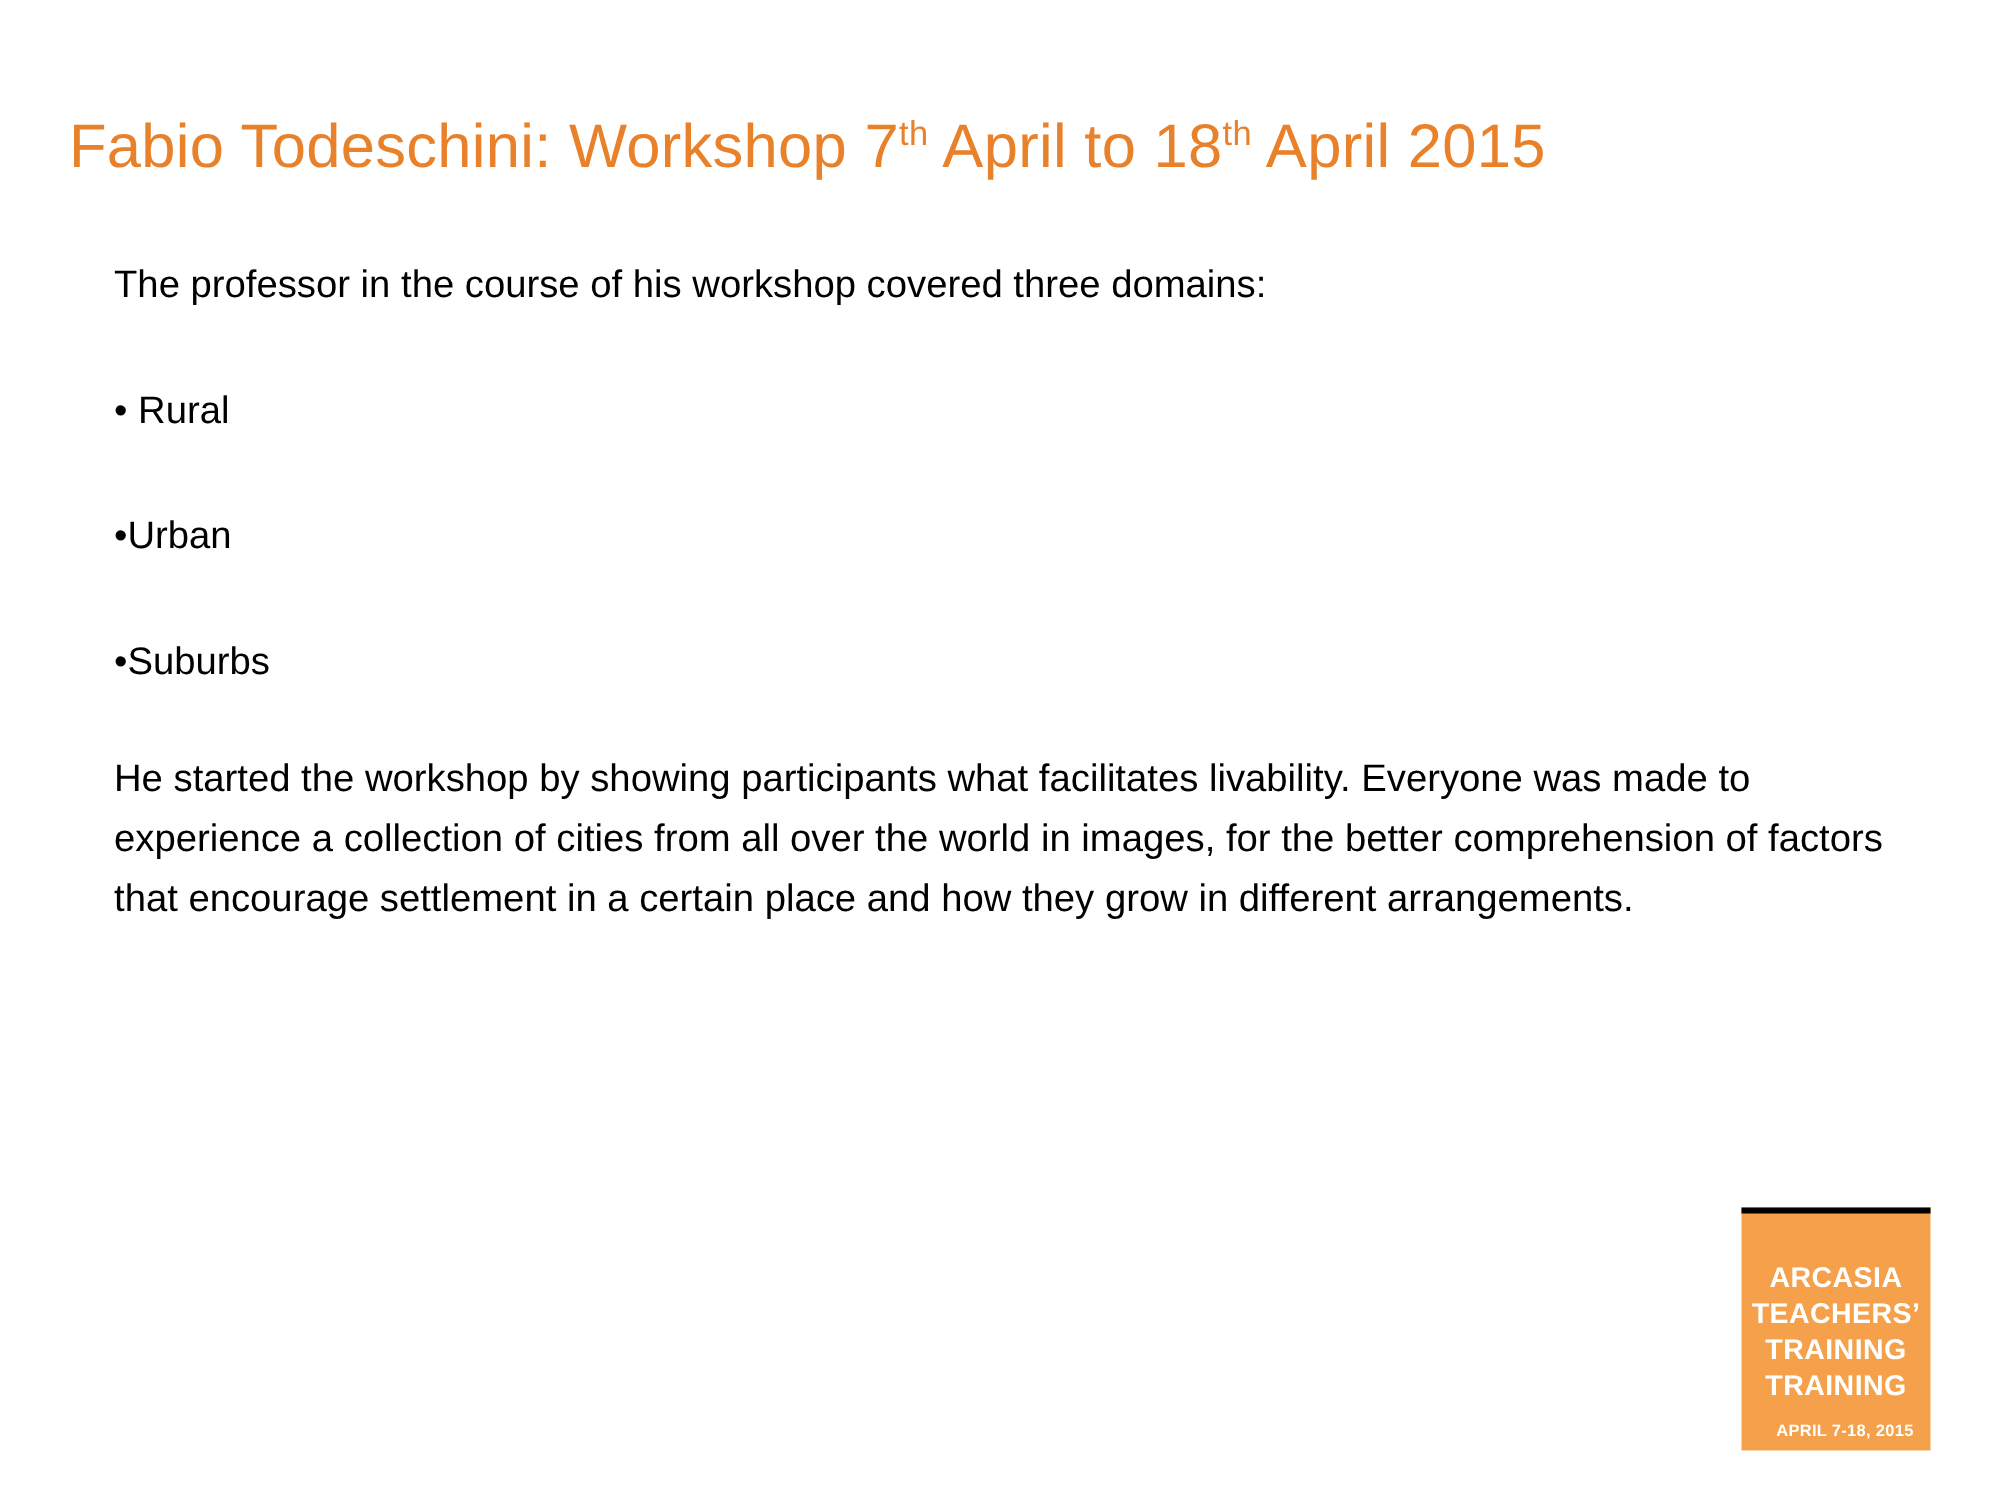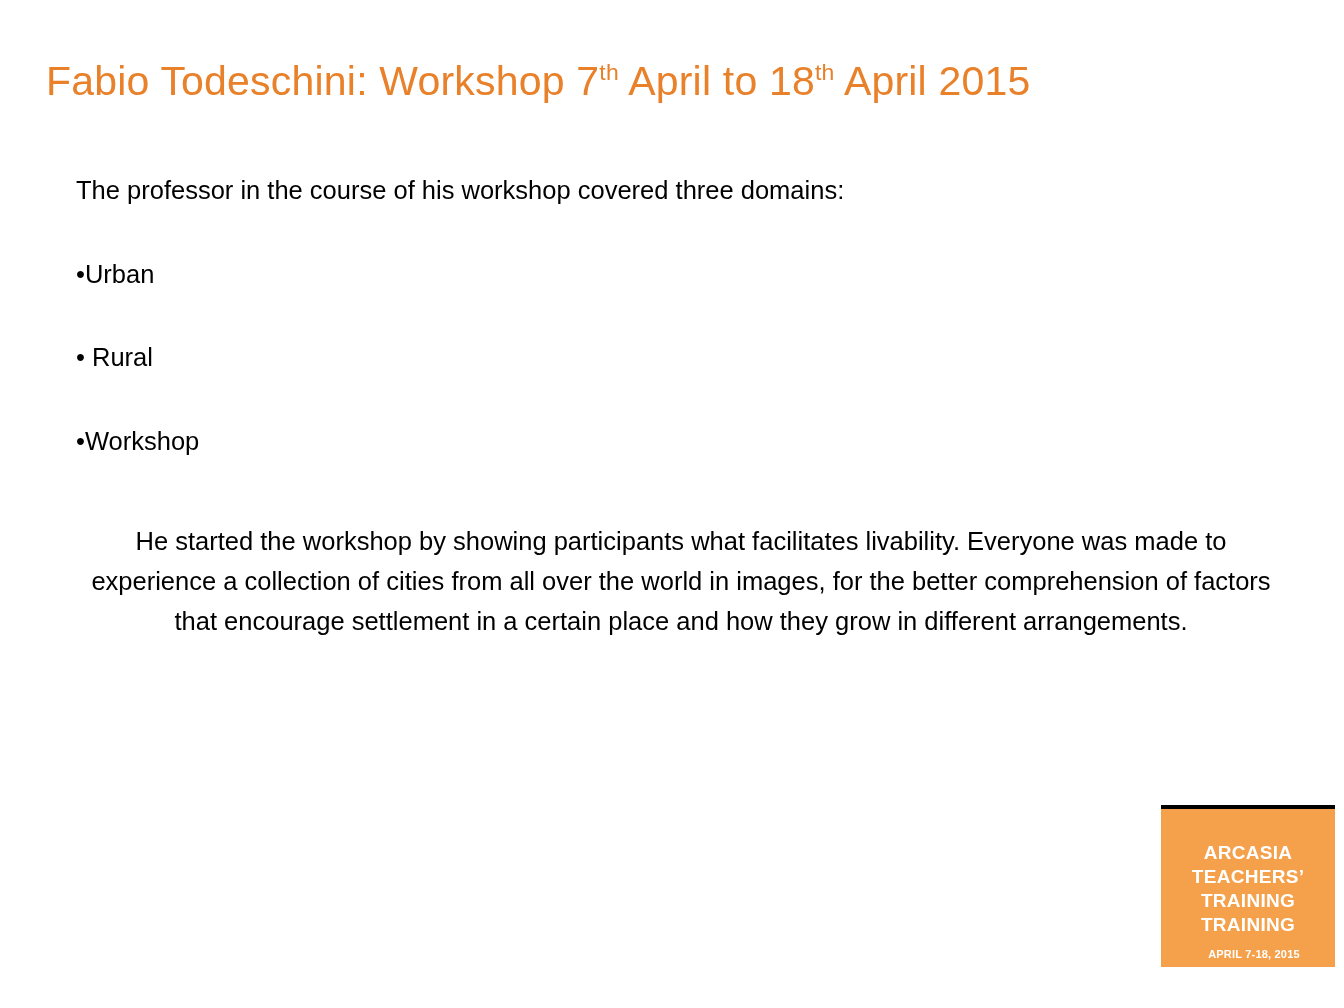--- a/index.html
+++ b/index.html
@@ -18,21 +18,21 @@
 
   .slide {
     position: relative;
     width: 1344px;
     height: 1008px;
   }
 
   .slide-title {
     position: absolute;
     left: 46px;
-    top: 58px;
+    top: 74px;
     font-size: 41px;
     font-weight: 400;
     color: #E8812A;
     letter-spacing: 0.2px;
     white-space: nowrap;
   }
   .slide-title sup {
     font-size: 0.56em;
     vertical-align: super;
     line-height: 0;
@@ -56,33 +56,32 @@
     font-size: 25.5px;
     line-height: 1.0;
     color: #000000;
     margin: 0;
   }
   .bullet-urban { margin-top: 58px; }
   .bullet-rural { margin-top: 58px; }
   .bullet-suburbs { margin-top: 58px; }
 
   .para {
-    margin-top: 67px;
+    margin-top: 45px;
     font-size: 25.5px;
     line-height: 40px;
     color: #000000;
     width: 1210px;
-    text-align: center;
   }
 
   .logo {
     position: absolute;
     left: 1161px;
     top: 805px;
-    width: 174px;
+    width: 126px;
     height: 162px;
     background: #F5A14B;
     border-top: 4px solid #000000;
     box-sizing: border-box;
     color: #ffffff;
     text-align: center;
   }
   .logo-lines {
     margin-top: 32px;
     font-size: 19px;
@@ -103,23 +102,23 @@
 
 <div class="slide">
 
   <div class="slide-title">
     <span>Fabio Todeschini:  Workshop 7</span><sup>th</sup><span> April to 18</span><sup>th</sup><span> April 2015</span>
   </div>
 
   <div class="body-block">
     <p class="lead-line">The professor in the course of his workshop covered three domains:</p>
 
+    <p class="bullet bullet-rural">• Rural</p>
     <p class="bullet bullet-urban">•Urban</p>
-    <p class="bullet bullet-rural">• Rural</p>
-    <p class="bullet bullet-suburbs">•Workshop</p>
+    <p class="bullet bullet-suburbs">•Suburbs</p>
 
     <p class="para">He started the workshop by showing participants what facilitates livability. Everyone was made to experience a collection of cities from all over the world in images, for the better comprehension of factors that encourage settlement in a certain place and how they grow in different arrangements.</p>
   </div>
 
   <div class="logo">
     <div class="logo-lines">
       <div>ARCASIA</div>
       <div>TEACHERS’</div>
       <div>TRAINING</div>
       <div>TRAINING</div>

